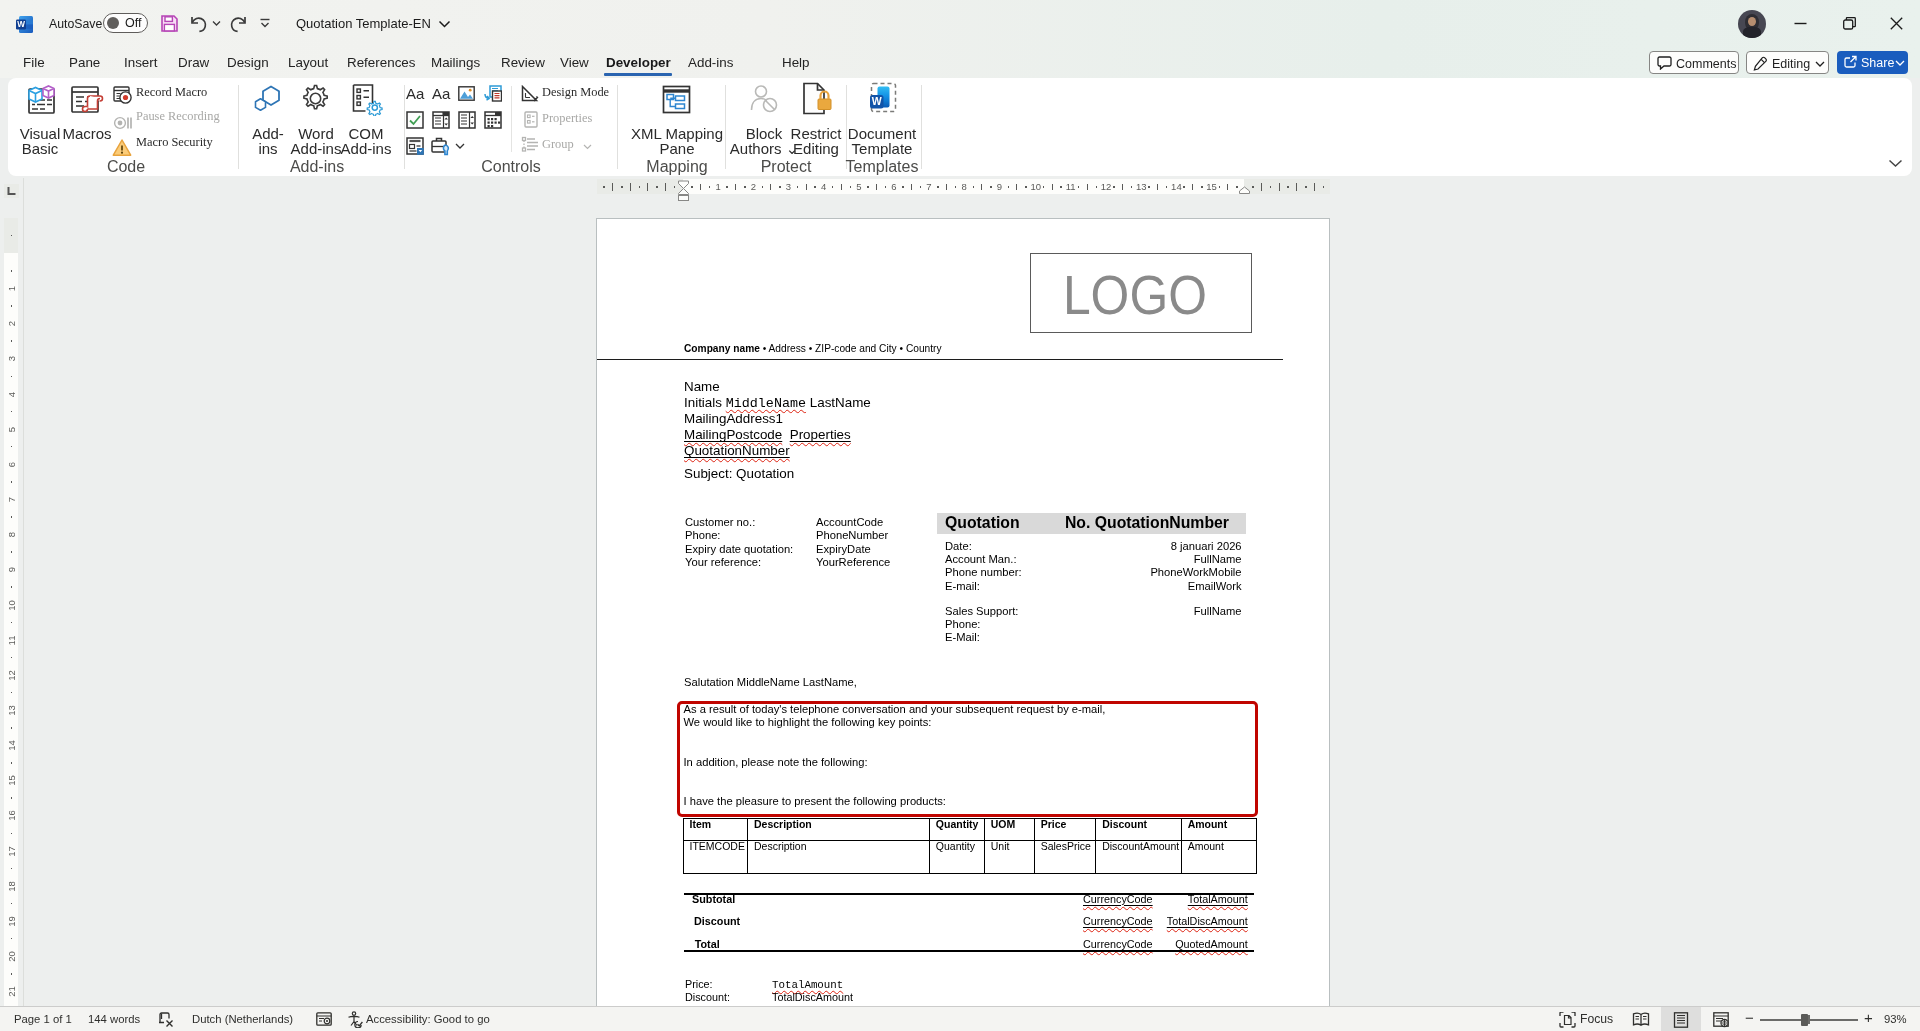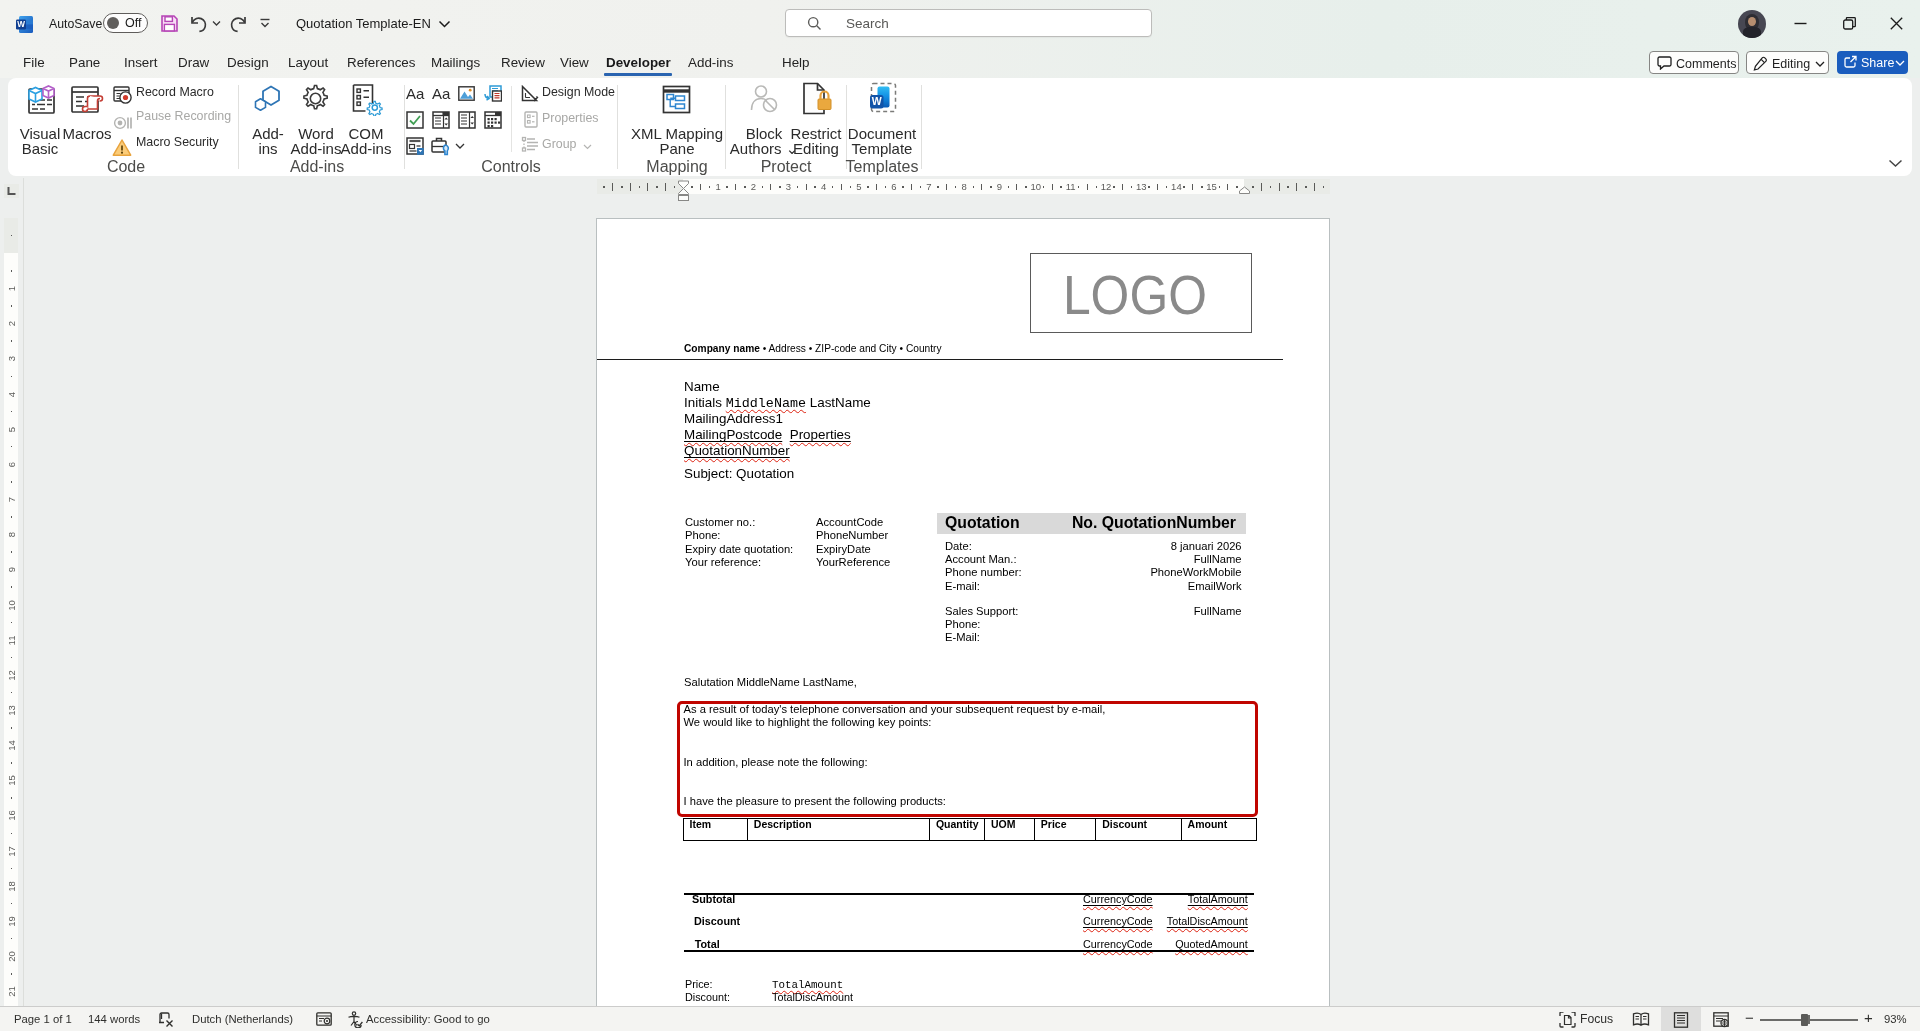--- a/index.html
+++ b/index.html
@@ -12,21 +12,21 @@
     background:linear-gradient(90deg,#f2f3f0 0%,#f0f1ee 40%,#e7efeb 72%,#e9f1ed 100%); }
   #titlebar { position:absolute; left:0; top:0; width:1920px; height:48px; }
   .tbtext { font-size:13px; color:#1b1b1b; }
   #tabrow { position:absolute; left:0; top:48px; width:1920px; height:30px; }
   .tab { position:absolute; top:0; height:30px; line-height:29px; font-size:13.4px; color:#242424; }
   .tab.active { font-weight:bold; color:#19191a; }
   
   #ribbon { position:absolute; left:0; top:78px; width:1920px; height:98px; }
   #ribboncard { position:absolute; left:8px; top:0; width:1904px; height:98px;
     background:#ffffff; border-radius:8px; }
-  .rtxt  { position:absolute; font-size:12.2px; color:#2b2b2b; white-space:nowrap; }
+  .rtxt  { position:absolute; font-size:12.2px; color:#2b2b2b; white-space:nowrap;font-family:Liberation Serif, serif; }
   .rgray { color:#a8a8a6; }
   .rlabel { position:absolute; font-size:15px; line-height:15.1px; color:#2b2b2b; text-align:center; white-space:nowrap; transform:translateX(-50%); top:48px; }
   .gname { position:absolute; font-size:16px; color:#4c4c4a; text-align:center; white-space:nowrap; transform:translateX(-50%); top:80px; }
   .vsep { position:absolute; width:1px; top:7px; height:84px; background:#e0e0de; }
   
   .ruler-strip { position:absolute; background:#eceeeb; }
   .rtick { position:absolute; background:#5a5a58; }
   .rnum { position:absolute; font-size:9.5px; color:#5a5a58; }
   
   #page { position:absolute; left:596px; top:218px; width:734px; height:788px;
@@ -89,27 +89,20 @@
 
     <svg class="abs" style="left:259px;top:18px" width="12" height="10" viewBox="0 0 12 10">
       <path d="M1.5 1.5 h9" stroke="#3a3a3a" stroke-width="1.4"></path>
       <path d="M2.5 5 L6 8.5 L9.5 5" fill="none" stroke="#3a3a3a" stroke-width="1.4"></path>
     </svg>
     <div class="abs tbtext" style="left:296px;top:16px">Quotation Template-EN</div>
     <svg class="abs" style="left:438px;top:20px" width="13" height="9" viewBox="0 0 13 9">
       <path d="M1.5 1.5 L6.5 6.5 L11.5 1.5" fill="none" stroke="#1b1b1b" stroke-width="1.5"></path>
     </svg>
 
-    <div class="abs" style="left:785px;top:9px;width:367px;height:28px;background:#fff;border:1px solid #bcbcba;border-radius:4px;box-shadow:0 1px 1px rgba(0,0,0,0.04)">
-      <svg class="abs" style="left:21px;top:6px" width="15" height="15" viewBox="0 0 15 15">
-        <circle cx="6.2" cy="6.2" r="4.6" fill="none" stroke="#5c5c5a" stroke-width="1.4"></circle>
-        <path d="M9.8 9.8 L13.5 13.5" stroke="#5c5c5a" stroke-width="1.4"></path>
-      </svg>
-      <div class="abs" style="left:60px;top:6px;font-size:13.5px;color:#585856">Search</div>
-    </div>
 
     <div class="abs" style="left:1738px;top:10px;width:28px;height:28px;border-radius:50%;background:#474752;overflow:hidden">
       <div class="abs" style="left:7px;top:4px;width:14px;height:16px;border-radius:50% 50% 45% 45%;background:#2e2d33"></div>
       <div class="abs" style="left:10px;top:7px;width:8px;height:9px;border-radius:50%;background:#b68d6f"></div>
       <div class="abs" style="left:5px;top:17px;width:18px;height:11px;border-radius:40% 40% 0 0;background:#23232a"></div>
     </div>
 
     <svg class="abs" style="left:1794px;top:17px" width="13" height="13" viewBox="0 0 13 13">
       <path d="M0.5 6.5 h12" stroke="#1b1b1b" stroke-width="1.4"></path>
     </svg>
@@ -566,21 +559,21 @@
 
   <div class="doc" style="left:88px;top:296.5px;font-size:11.2px;line-height:13.6px">
     Customer no.:<br>Phone:<br>Expiry date quotation:<br>Your reference:
   </div>
   <div class="doc" style="left:219px;top:296.5px;font-size:11.2px;line-height:13.6px">
     AccountCode<br>PhoneNumber<br>ExpiryDate<br>YourReference
   </div>
 
   <div class="abs" style="left:340px;top:293.8px;width:309px;height:21px;background:#d9d9d9">
     <div class="abs" style="left:8px;top:1.5px;font-size:15.8px;font-weight:bold;color:#000">Quotation</div>
-    <div class="abs" style="right:10px;top:1.5px;font-size:15.8px;font-weight:bold;color:#000">No. QuotationNumber</div>
+    <div class="abs" style="right:17px;top:1.5px;font-size:15.8px;font-weight:bold;color:#000">No. QuotationNumber</div>
   </div>
 
   <div class="doc" style="left:348px;top:321.3px;font-size:11.2px;line-height:13.1px">
     Date:<br>Account Man.:<br>Phone number:<br>E-mail:
   </div>
   <div class="doc" style="left:348px;top:321.3px;width:296.6px;text-align:right;font-size:11.2px;line-height:13.1px">
     8 januari 2026<br>FullName<br>PhoneWorkMobile<br>EmailWork
   </div>
   <div class="doc" style="left:348px;top:386px;font-size:11.2px;line-height:13.1px">
     Sales Support:<br>Phone:<br>E-Mail:
@@ -604,20 +597,29 @@
   <table style="position:absolute;left:85.5px;top:598.5px;width:574px;border-collapse:collapse;font-size:10.5px;line-height:11.5px;font-family:'Liberation Sans',sans-serif">
     <tbody>
         <tr style="height:22.5px">
       <td style="border:1.4px solid #000;width:64.5px;padding:0 0 0 6px;font-weight:bold;vertical-align:top">Item</td>
       <td style="border:1.4px solid #000;width:182.5px;padding:0 0 0 6px;font-weight:bold;vertical-align:top">Description</td>
       <td style="border:1.4px solid #000;width:55px;padding:0 0 0 6px;font-weight:bold;vertical-align:top">Quantity</td>
       <td style="border:1.4px solid #000;width:50px;padding:0 0 0 6px;font-weight:bold;vertical-align:top">UOM</td>
       <td style="border:1.4px solid #000;width:61.5px;padding:0 0 0 6px;font-weight:bold;vertical-align:top">Price</td>
       <td style="border:1.4px solid #000;width:85.5px;padding:0 0 0 6px;font-weight:bold;vertical-align:top">Discount</td>
       <td style="border:1.4px solid #000;width:75px;padding:0 0 0 6px;font-weight:bold;vertical-align:top">Amount</td>
+    </tr>
+    <tr style="height:32.5px">
+      <td style="border:1.4px solid #000;padding:0 0 0 6px;vertical-align:top">ITEMCODE</td>
+      <td style="border:1.4px solid #000;padding:0 0 0 6px;vertical-align:top">Description</td>
+      <td style="border:1.4px solid #000;padding:0 0 0 6px;vertical-align:top">Quantity</td>
+      <td style="border:1.4px solid #000;padding:0 0 0 6px;vertical-align:top">Unit</td>
+      <td style="border:1.4px solid #000;padding:0 0 0 6px;vertical-align:top">SalesPrice</td>
+      <td style="border:1.4px solid #000;padding:0 0 0 6px;vertical-align:top">DiscountAmount</td>
+      <td style="border:1.4px solid #000;padding:0 0 0 6px;vertical-align:top">Amount</td>
     </tr>
   </tbody>
     </table>
 
   <div class="abs" style="left:87px;top:674.3px;width:570px;height:1.6px;background:#000"></div>
   <div class="doc" style="left:95px;top:673.5px;font-size:10.8px;font-weight:bold">Subtotal</div>
   <div class="doc" style="left:486px;top:673.5px;font-size:10.8px"><span class="ublk"><span class="sqr2">CurrencyCode</span></span></div>
   <div class="doc" style="left:348px;top:673.5px;width:302.8px;text-align:right;font-size:10.8px"><span class="ublk"><span class="sqr2">TotalAmount</span></span></div>
   <div class="doc" style="left:97px;top:696.3px;font-size:10.8px;font-weight:bold">Discount</div>
   <div class="doc" style="left:486px;top:696.3px;font-size:10.8px"><span class="ublk"><span class="sqr2">CurrencyCode</span></span></div>

